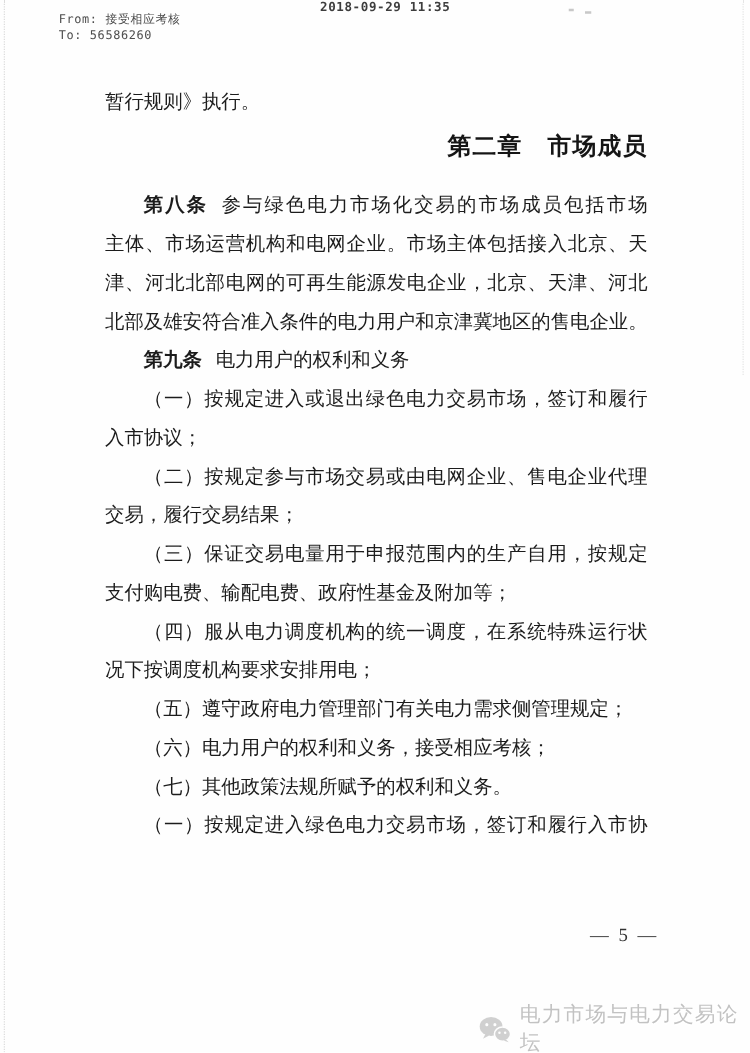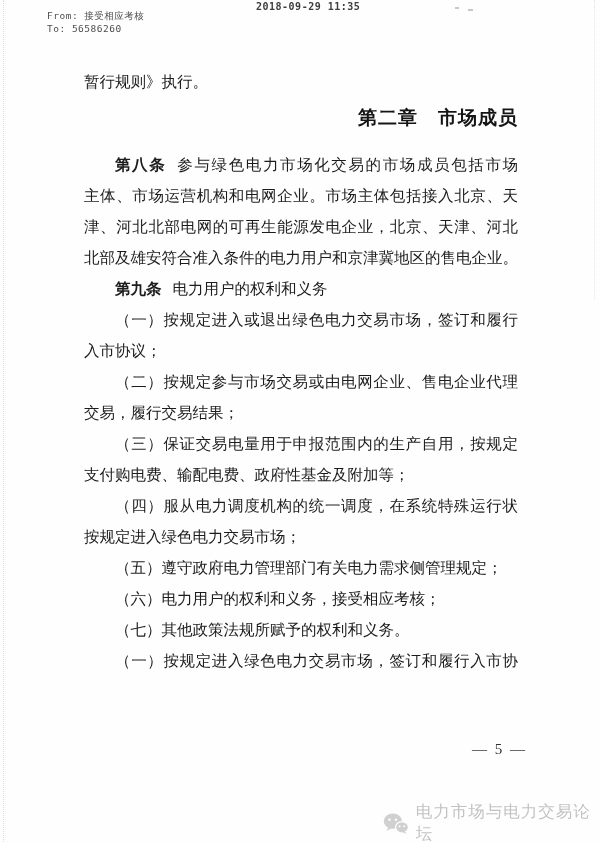--- a/index.html
+++ b/index.html
@@ -98,21 +98,21 @@
     <div class="line just"><span>津、河北北部电网的可再生能源发电企业，北京、天津、河北</span></div>
     <div class="line just"><span>北部及雄安符合准入条件的电力用户和京津冀地区的售电企业。</span></div>
     <div class="line indent"><span class="prefix">第九条</span><span>电力用户的权利和义务</span></div>
     <div class="line indent just"><span>（一）按规定进入或退出绿色电力交易市场，签订和履行</span></div>
     <div class="line"><span>入市协议；</span></div>
     <div class="line indent just"><span>（二）按规定参与市场交易或由电网企业、售电企业代理</span></div>
     <div class="line"><span>交易，履行交易结果；</span></div>
     <div class="line indent just"><span>（三）保证交易电量用于申报范围内的生产自用，按规定</span></div>
     <div class="line"><span>支付购电费、输配电费、政府性基金及附加等；</span></div>
     <div class="line indent just"><span>（四）服从电力调度机构的统一调度，在系统特殊运行状</span></div>
-    <div class="line"><span>按规定进入绿色电力交易市场；</span></div>
+    <div class="line"><span>况下按调度机构要求安排用电；</span></div>
     <div class="line indent"><span>（五）遵守政府电力管理部门有关电力需求侧管理规定；</span></div>
     <div class="line indent"><span>（六）电力用户的权利和义务，接受相应考核；</span></div>
     <div class="line indent"><span>（七）其他政策法规所赋予的权利和义务。</span></div>
     <div class="line indent just"><span>（一）按规定进入绿色电力交易市场，签订和履行入市协</span></div>
   </div>
 
   <div class="page-num">— 5 —</div>
 
   <div class="watermark">
     <svg class="wm-icon" viewBox="0 0 34 28" xmlns="http://www.w3.org/2000/svg">

